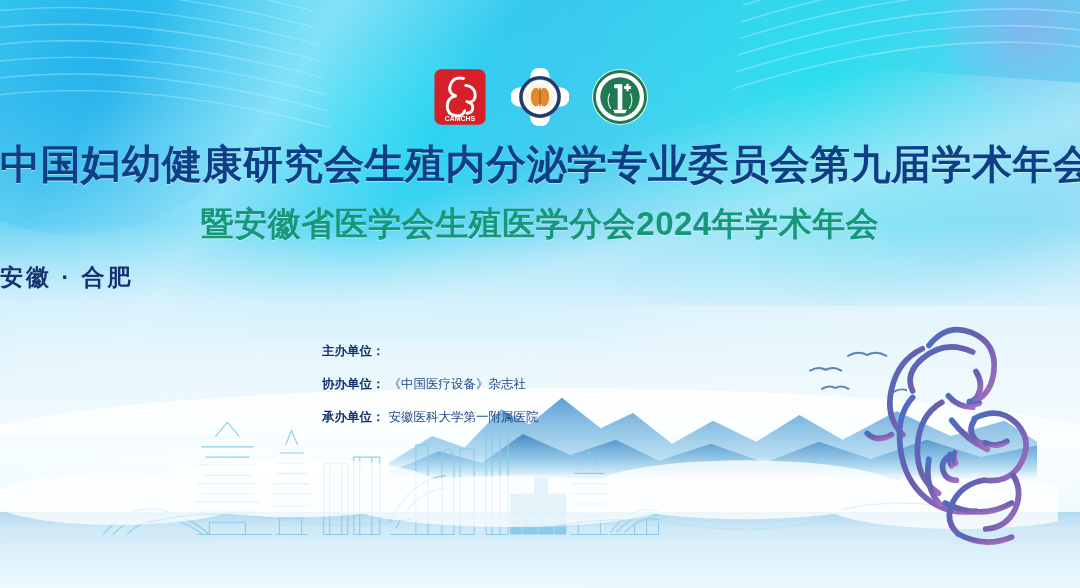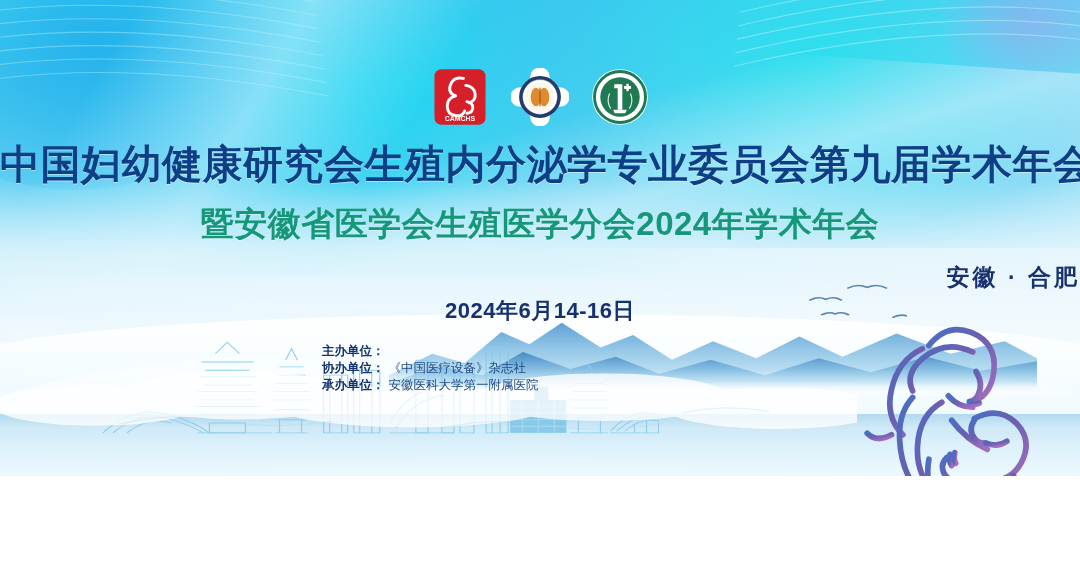--- a/index.html
+++ b/index.html
@@ -3,21 +3,21 @@
 <meta charset="utf-8">
 <style>
   html, body {
     margin: 0;
     padding: 0;
     background: #ffffff;
   }
   #poster {
     position: relative;
     width: 1080px;
-    height: 476px;
+    height: 588px;
     overflow: hidden;
     font-family: "Liberation Sans", "DejaVu Sans", sans-serif;
     background: linear-gradient(170deg, #3fd8ef 0%, #4ec9f0 14%, #7fd8f5 30%, #bfe9fa 52%, #dff2fc 68%, #eaf7fd 82%, #dff0fb 100%);
   }
 
   
   .bg-layer { position: absolute; inset: 0; pointer-events: none; }
 
   .topglow {
     position: absolute;
@@ -139,21 +139,21 @@
     line-height: 1.1;
     font-weight: 700;
     letter-spacing: .5px;
     color: #16977a;
     text-shadow: 0 1px 0 rgba(255,255,255,.4);
     white-space: nowrap;
   }
   .place {
     position: absolute;
     top: 262px; left: 0; right: 0;
-    text-align: right;
+    text-align: left;
     z-index: 6;
     font-size: 23px;
     font-weight: 700;
     letter-spacing: 3px;
     color: #17306e;
     white-space: nowrap;
   }
   .date {
     position: absolute;
     top: 296px; left: 0; right: 0;
@@ -168,21 +168,21 @@
 
   
   .org-block {
     position: absolute;
     top: 343px;
     left: 0; right: 0;
     z-index: 6;
     display: flex;
     flex-direction: column;
     align-items: center;
-    gap: 0;
+    gap: 16px;
   }
   .org-line {
     display: flex;
     align-items: baseline;
     width: 436px;
     font-size: 12.5px;
     color: #1d3f7c;
     white-space: nowrap;
   }
   .org-label {
@@ -435,21 +435,20 @@
         <path d="M32,44 q-6,14 2,26"></path>
         <path d="M68,44 q6,14 -2,26"></path>
       </g>
     </svg>
 
   </div>
 
   <div class="title-main">中国妇幼健康研究会生殖内分泌学专业委员会第九届学术年会</div>
   <div class="title-sub">暨安徽省医学会生殖医学分会2024年学术年会</div>
   <div class="place">安徽 · 合肥</div>
-  <div class="date">2024年6月14-16日</div>
 
   <div class="org-block">
     <div class="org-line">
       <span class="org-label">主办单位：</span>
     </div>
     <div class="org-line">
       <span class="org-label">协办单位：</span>
       <span class="org-value">《中国医疗设备》杂志社</span>
     </div>
     <div class="org-line">

